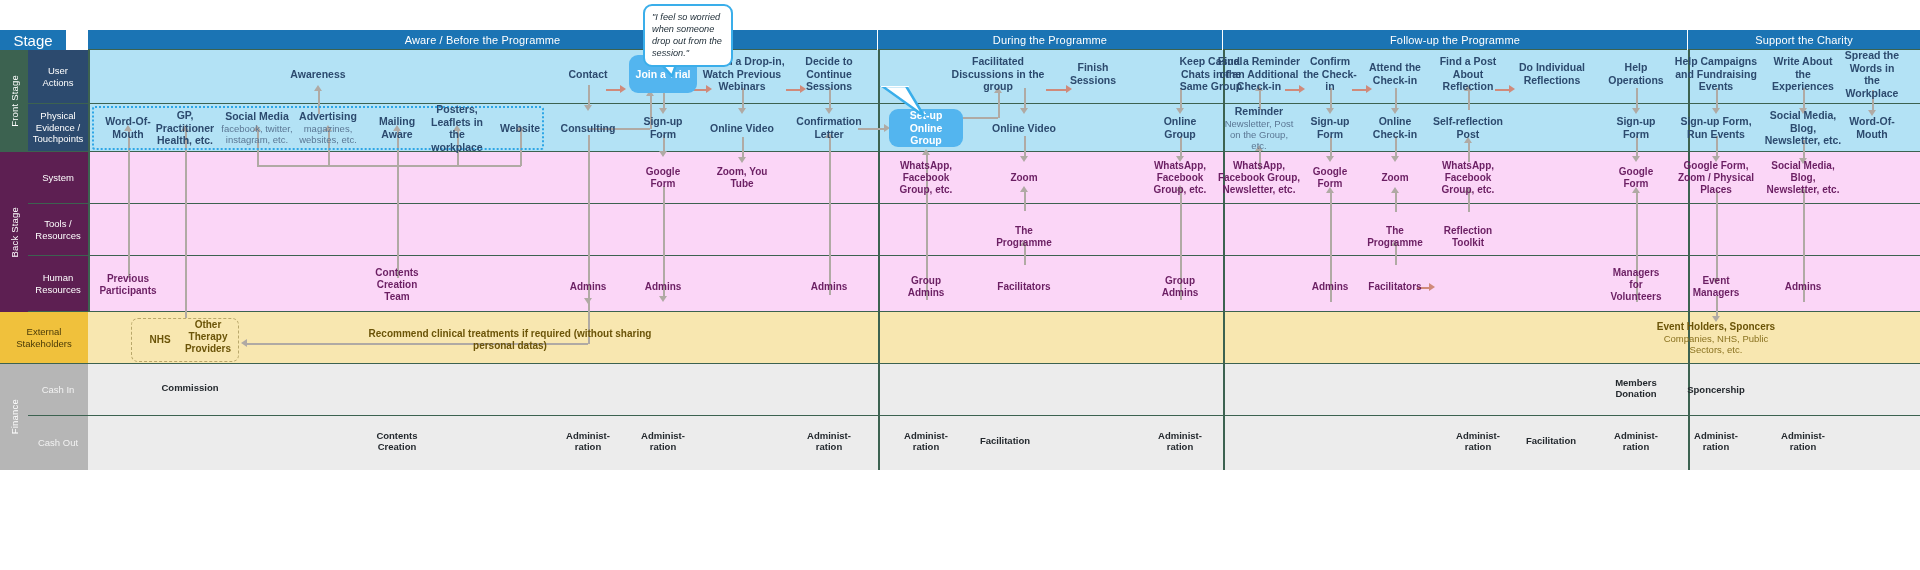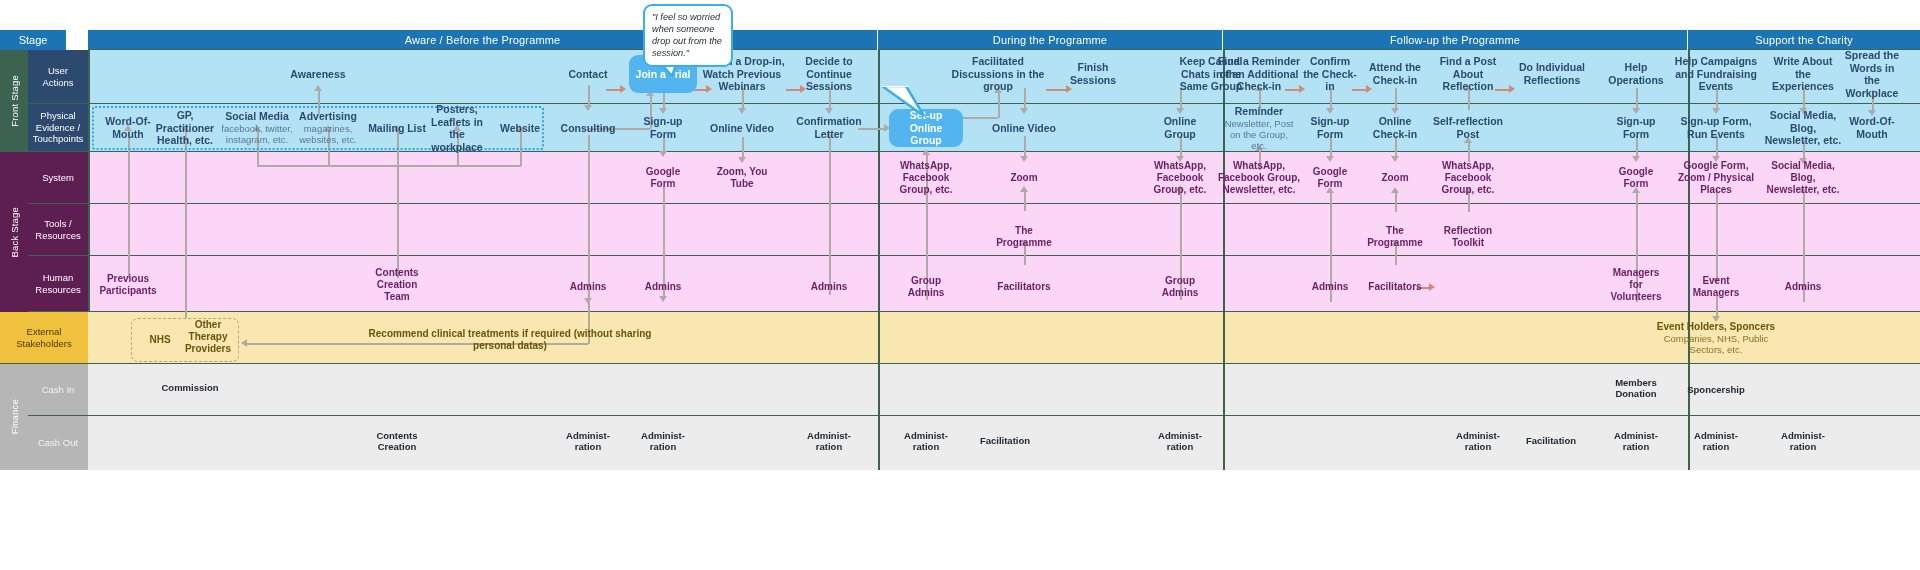--- a/index.html
+++ b/index.html
@@ -72,21 +72,21 @@
     display:flex; align-items:center; justify-content:center;
     color:#ffffff; font-size:11px; letter-spacing:.15px;
     border-right:1.6px solid #ffffff;
   }
   .stagebar:last-child { border-right:none; }
 
   .stagehdr-label {
     position:absolute; left:0; top:0; width:67px; height:100%;
     background:#1b74b4;
     display:flex; align-items:center; justify-content:center;
-    color:#ffffff; font-size:11px;
+    color:#ffffff; font-size:15px;
     border-right:1.6px solid #ffffff;
     text-align:center;
   }
 
   
   .vsep {
     position:absolute; width:1.6px; background:#3c6250; top:0;
   }
 
   
@@ -450,21 +450,21 @@
     </div>
   <div class="node t-blue" style="left:257px;top:128px;width:78px;">
       <span class="b">Social Media</span>
       <span class="sub">facebook, twitter, instagram, etc.</span>
     </div>
   <div class="node t-blue" style="left:328px;top:128px;width:66px;">
       <span class="b">Advertising</span>
       <span class="sub">magazines, websites, etc.</span>
     </div>
   <div class="node t-blue" style="left:397px;top:128px;width:66px;">
-      <span class="b">Mailing List</span>
+      <span class="b">Mailing Aware</span>
     </div>
   <div class="node t-blue" style="left:457px;top:128px;width:56px;">
       <span class="b">Posters, Leaflets in the workplace</span>
     </div>
   <div class="node t-blue" style="left:520px;top:128px;width:54px;">
       <span class="b">Website</span>
     </div>
   <div class="node t-blue" style="left:588px;top:128px;width:64px;">
       <span class="b">Consulting</span>
     </div>

